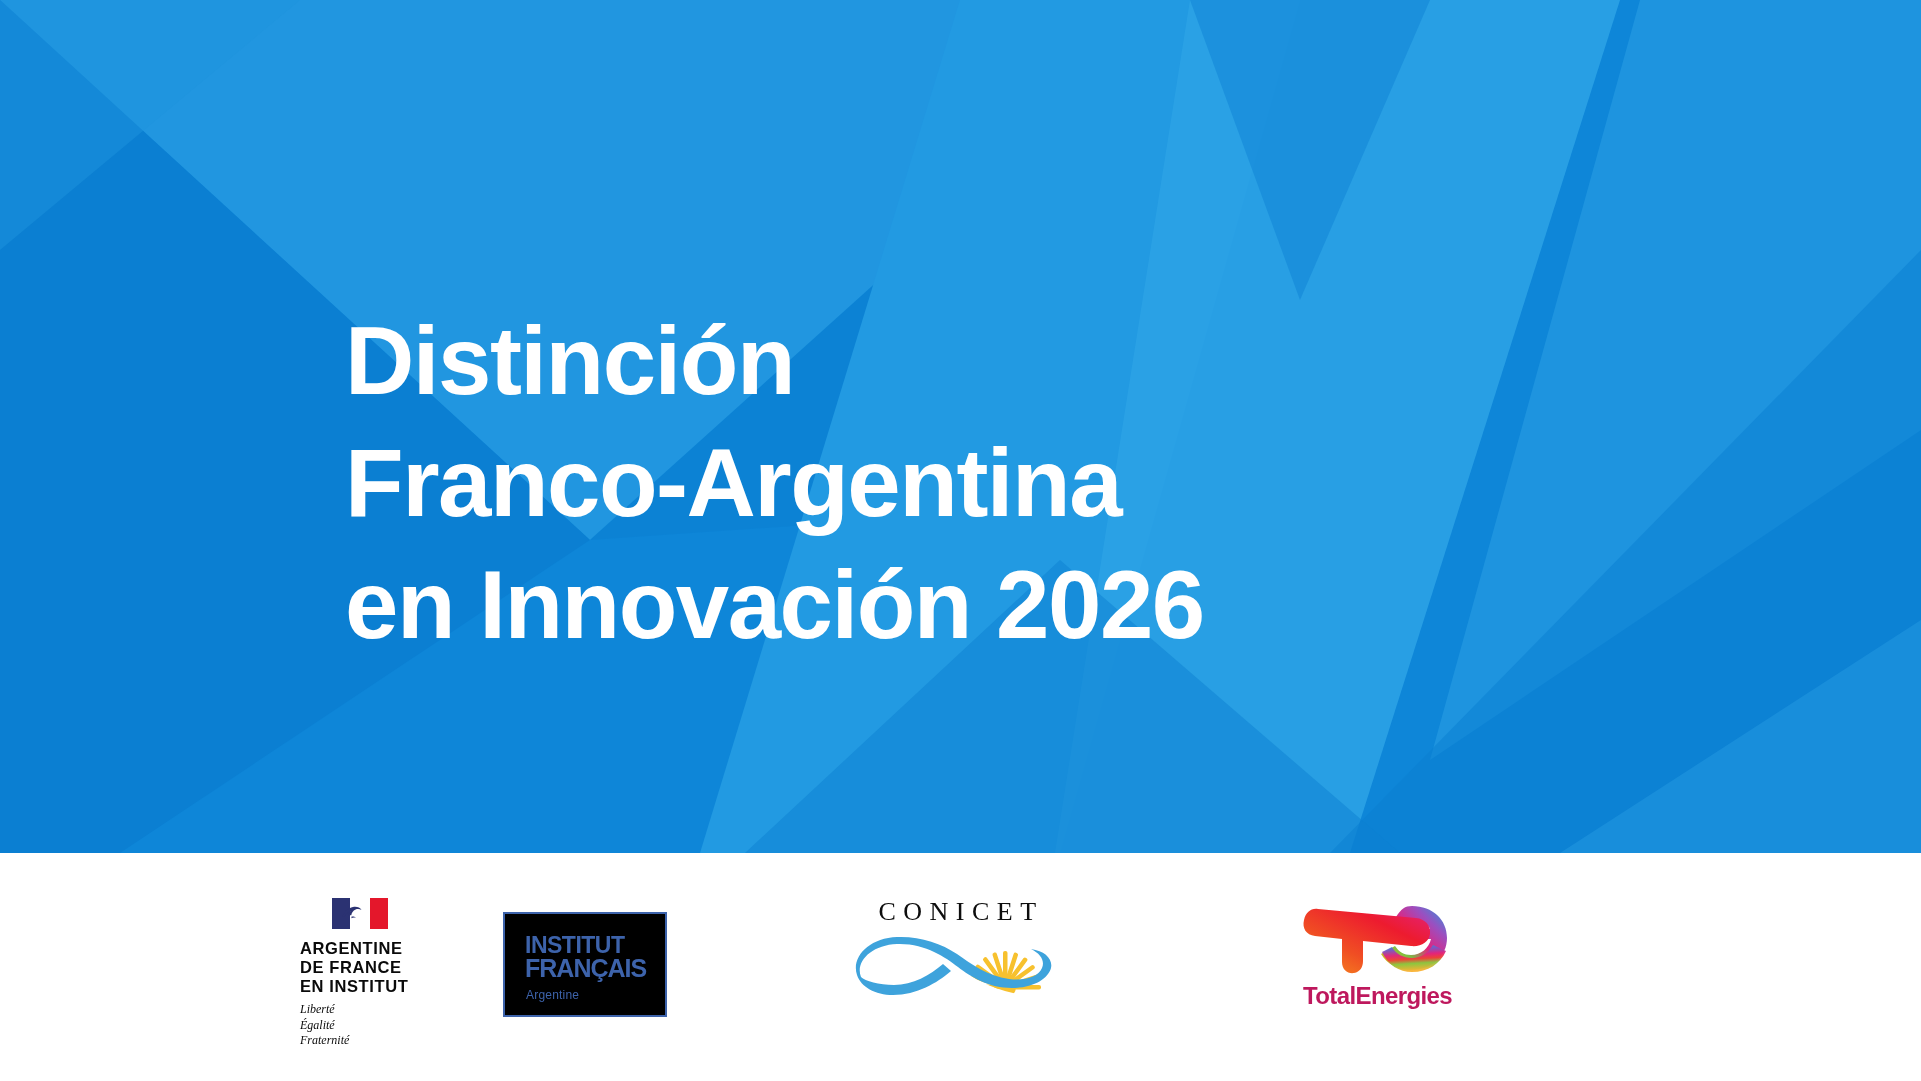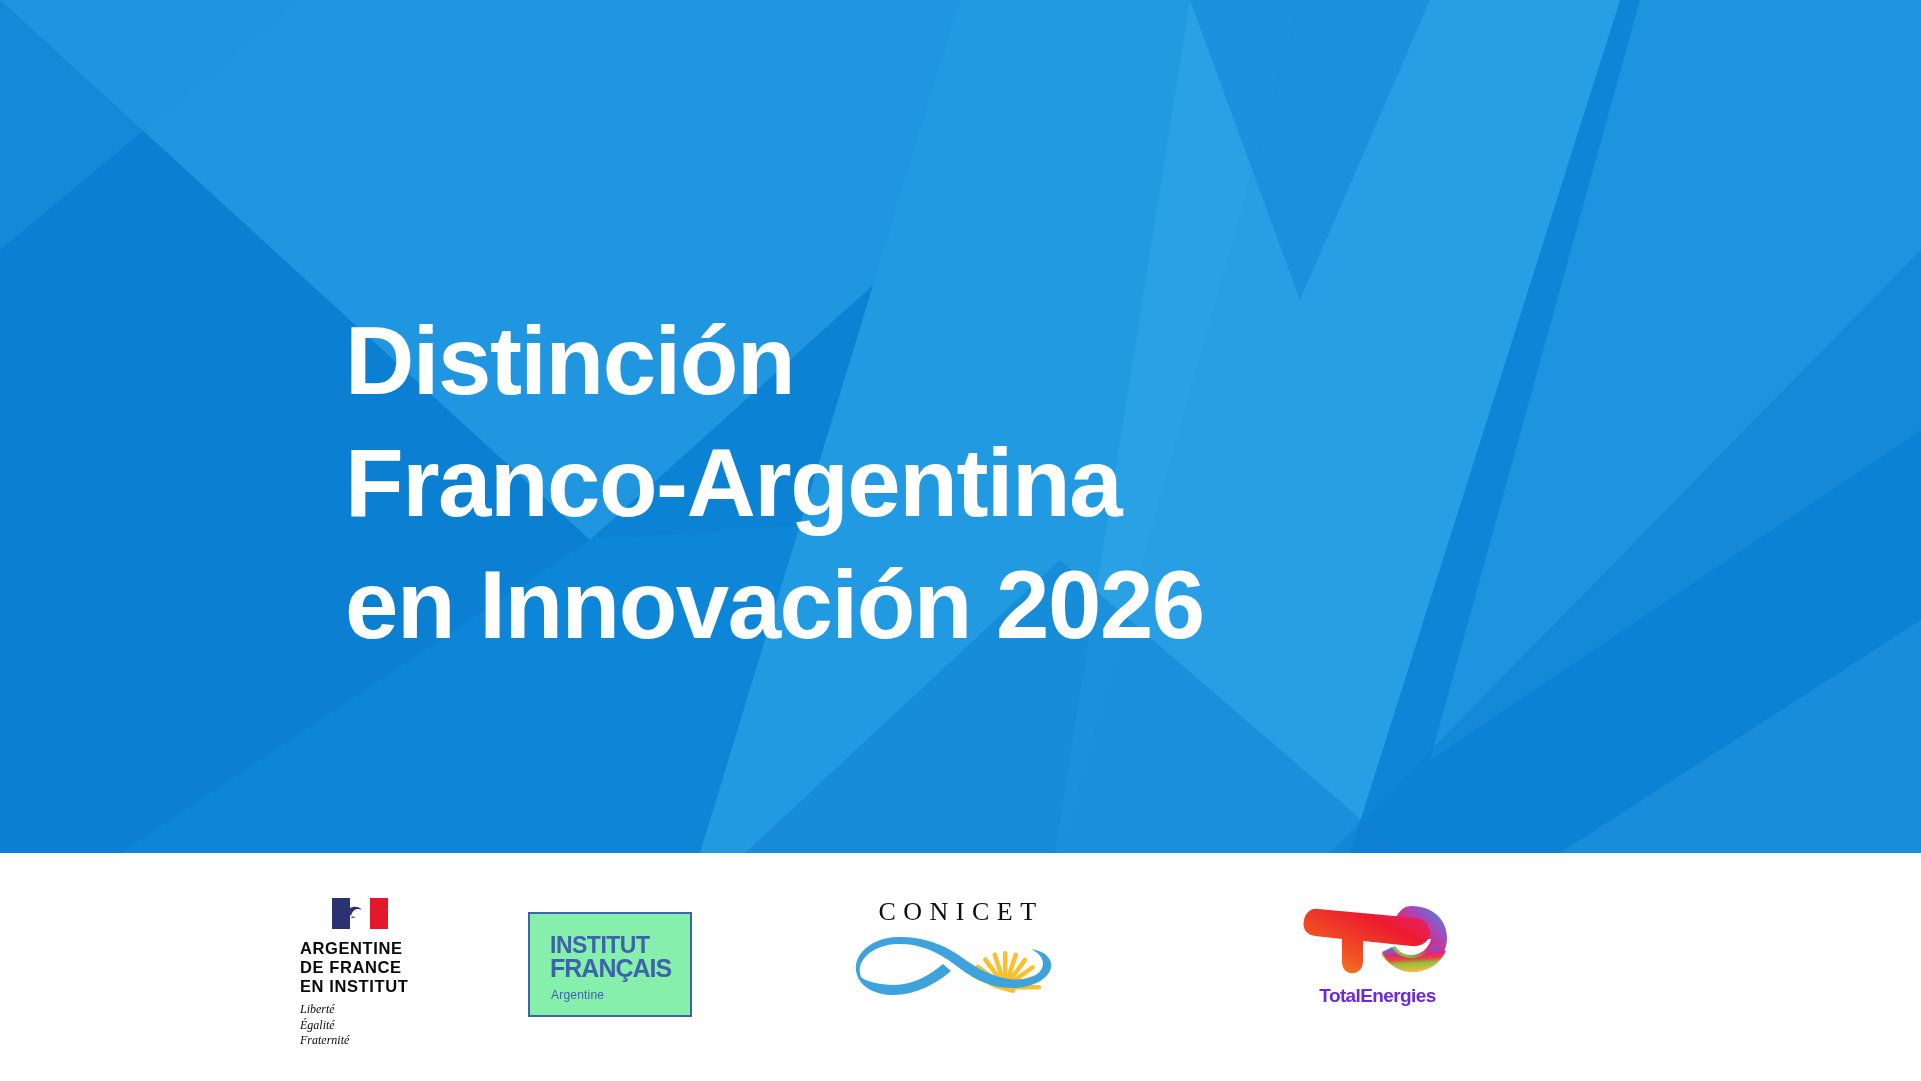--- a/index.html
+++ b/index.html
@@ -52,21 +52,21 @@
   .amb-text{
     font-weight:700;font-size:16.5px;line-height:19px;color:#0a0a0a;
     letter-spacing:0.6px;white-space:nowrap;
   }
   .amb-motto{
     font-family:"Liberation Serif", serif;font-style:italic;font-weight:400;
     font-size:12px;line-height:15.5px;color:#0a0a0a;margin-top:6px;
   }
 
   
-  #logo-if{left:528px;top:912px;width:160px;height:101px;border:2.5px solid #3d63ab;background:#86efac;}
+  #logo-if{left:503px;top:912px;width:160px;height:101px;border:2.5px solid #3d63ab;background:#000000;}
   #if-inner{position:relative;width:100%;height:100%;}
   .if-word{
     position:absolute;color:#3d63ab;font-weight:700;letter-spacing:-0.5px;
     font-family:"Liberation Sans", sans-serif;
   }
   #if-institut{left:20px;top:20px;font-size:23px;line-height:23px;}
   #if-francais{left:20px;top:39px;font-size:25px;line-height:31px;letter-spacing:-1px;}
   #if-argentine{left:21px;top:74px;font-size:12px;font-weight:400;color:#3d63ab;letter-spacing:0.2px;}
 
   
@@ -74,22 +74,22 @@
   #conicet-word{
     font-family:"Liberation Serif", serif;font-weight:400;font-size:26px;
     letter-spacing:7.5px;color:#0d0d0d;text-align:center;padding-left:7px;line-height:34px;
   }
   #conicet-mark{margin-top:6px;width:205px;height:62px;display:block;}
 
   
   #logo-total{left:1290px;top:898px;width:175px;}
   #te-mark{width:175px;height:82px;display:block;}
   #te-word{
-    margin-top:2px;text-align:center;color:#6d28d9;font-weight:700;
-    font-size:19px;letter-spacing:-0.6px;line-height:28px;
+    margin-top:2px;text-align:center;color:#be185d;font-weight:700;
+    font-size:24px;letter-spacing:-0.6px;line-height:28px;
   }
 </style>
 </head>
 <body>
 
 <div id="poster">
 
   <div id="hero">
     <svg viewBox="0 0 1921 853" preserveAspectRatio="none">
       <rect x="0" y="0" width="1921" height="853" fill="#0e86d8"></rect>

